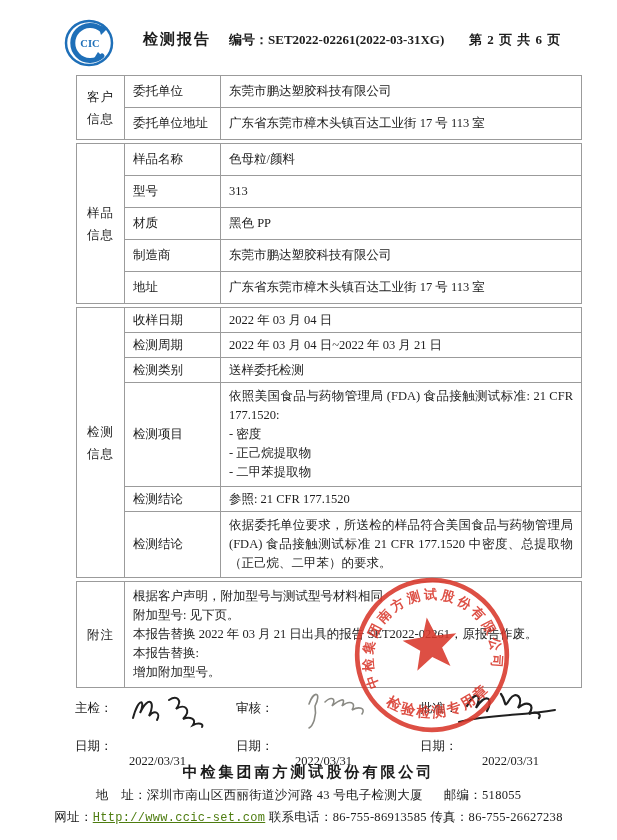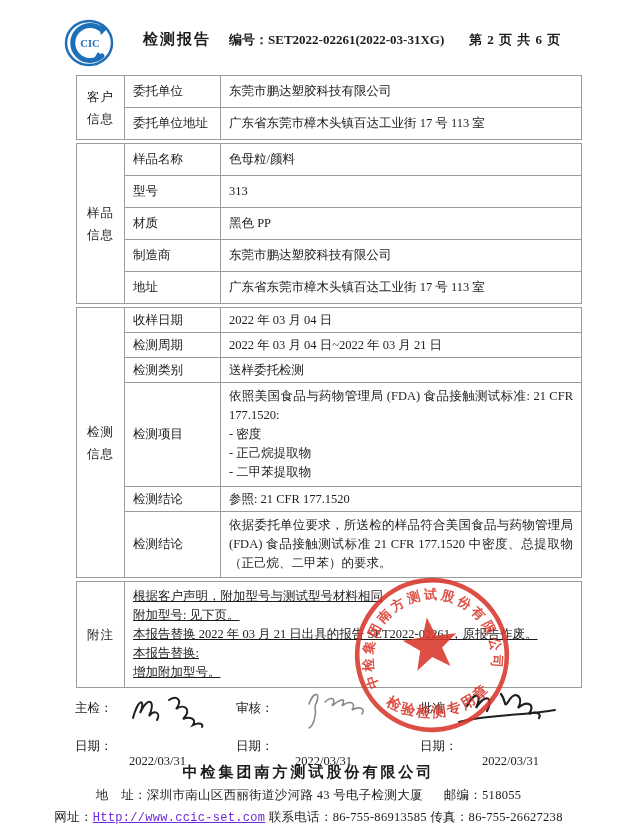--- a/index.html
+++ b/index.html
@@ -22,39 +22,39 @@
   .tables { position:absolute; top:75px; left:57px; width:506px;margin-left:19px; }
   table.sec { border-collapse:collapse; width:506px; table-layout:fixed; margin-bottom:3px; }
   table.sec td { border:1px solid #9b9b9b; font-size:12.5px; vertical-align:middle; padding:2px 8px; }
   td.seclabel { width:48px; text-align:center; padding:2px 2px; line-height:22px; letter-spacing:1px; }
   td.k { width:96px; }
   .sec1 td, .sec2 td { height:32px; }
   .sec3 td.simple { height:25px; }
   .ml { padding:4px 8px !important; line-height:19px; }
   .ml .wrap { text-align:justify; }
   .notes-cell { padding:5px 8px !important; line-height:19px; vertical-align:middle; }
-  .notes-cell div { margin:0;text-decoration:underline; }
+  .notes-cell div { margin:0; }
 
   
   .sig-row { position:absolute; top:686px; left:57px; width:506px; height:52px; font-size:12.5px; }
   .sig-row .lbl { position:absolute; top:14px; }
   .sig-svg { position:absolute; }
   .date-row { position:absolute; top:738px; left:57px; width:506px; font-size:12.5px; }
   .date-row .lbl { position:absolute; top:0; }
   .date-row .val { position:absolute; top:0;margin-top:16px; }
 
   
   .stamp { position:absolute; left:353px; top:576px; width:158px; height:158px;
            opacity:0.88; transform:rotate(-8deg); pointer-events:none; }
 
   
   .ftr { position:absolute; left:0; top:763px; width:617px; text-align:center; }
   .ftr-company { font-size:15px; font-weight:bold; letter-spacing:3px; }
   .ftr-line { font-size:12.5px; margin-top:5px; letter-spacing:0.3px; }
-  .ftr-url { color:#6d28d9; text-decoration:underline; font-family:"Liberation Mono","DejaVu Sans Mono",monospace; font-size:12px; }
+  .ftr-url { color:#4d7c0f; text-decoration:underline; font-family:"Liberation Mono","DejaVu Sans Mono",monospace; font-size:12px; }
 </style>
 </head>
 <body>
 
 <div class="page">
 
   <div class="hdr">
     <svg class="hdr-logo" width="64" height="50" viewBox="0 0 64 50">
       <ellipse cx="32" cy="25" rx="23" ry="22" fill="none" stroke="#1e6fb8" stroke-width="2.5"></ellipse>
       <path d="M45,12 A17.5,17.5 0 1 0 45,38" fill="none" stroke="#1e6fb8" stroke-width="5" stroke-linecap="round"></path>

